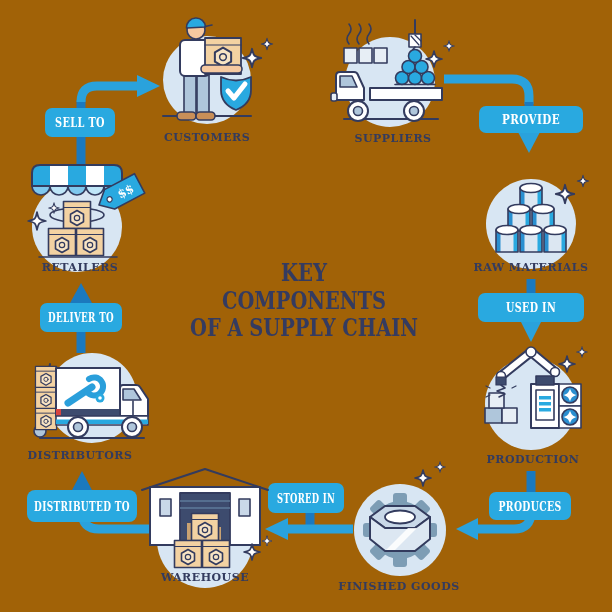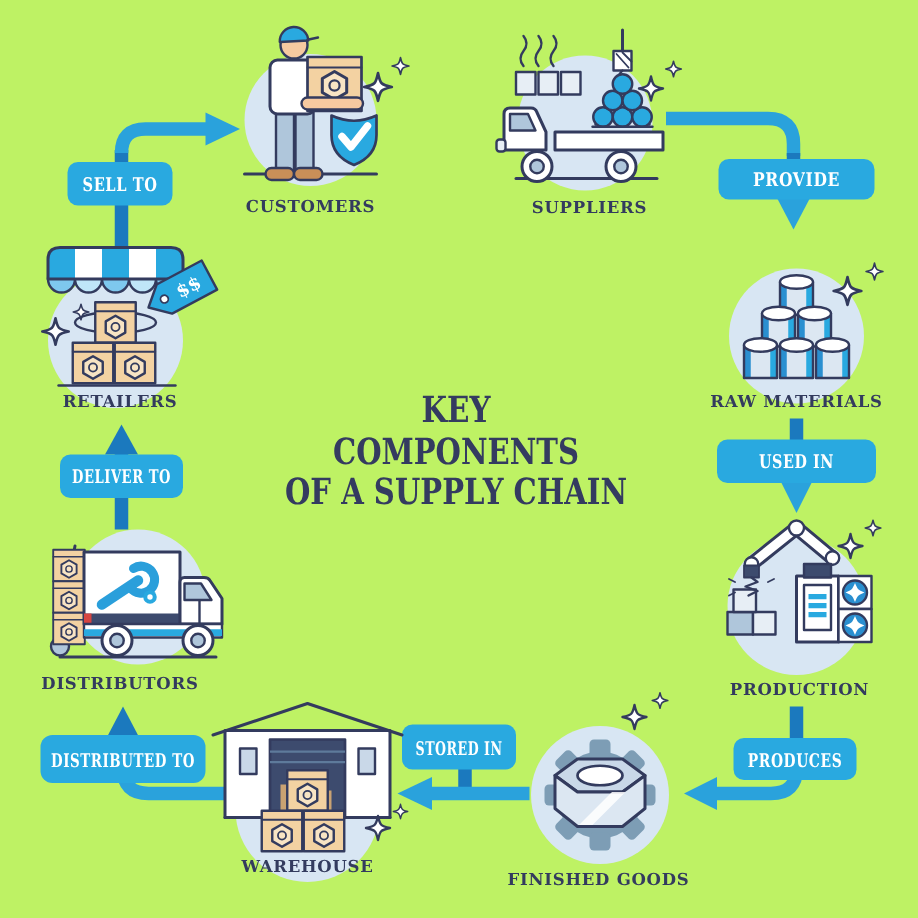--- a/index.html
+++ b/index.html
@@ -1,16 +1,16 @@
 <!DOCTYPE html>
 <html><head>
 <meta charset="utf-8">
 <style>
   html,body{margin:0;padding:0;background:#ffffff;}
-  .stage{width:612px;height:612px;position:relative;background:#bef264;overflow:hidden;text-decoration:underline;}
+  .stage{width:612px;height:612px;position:relative;background:#a16207;overflow:hidden;text-decoration:underline;}
   svg{display:block;}
   
   .o  {stroke:#333B5E;stroke-width:2;stroke-linecap:round;stroke-linejoin:round;}
   .o18{stroke:#333B5E;stroke-width:1.8;stroke-linecap:round;stroke-linejoin:round;}
   .o16{stroke:#333B5E;stroke-width:1.6;stroke-linecap:round;stroke-linejoin:round;}
   .o12{stroke:#333B5E;stroke-width:1.2;stroke-linecap:round;stroke-linejoin:round;}
   .ns {stroke:none;}
   
   .f-n{fill:none}.f-w{fill:#ffffff}.f-blue{fill:#29A9E0}.f-mid{fill:#2A8FD0}
   .f-tan{fill:#F3D2A2}.f-tan2{fill:#F8E4C4}.f-skin{fill:#F6C9A0}.f-gb{fill:#AFC6DB}

